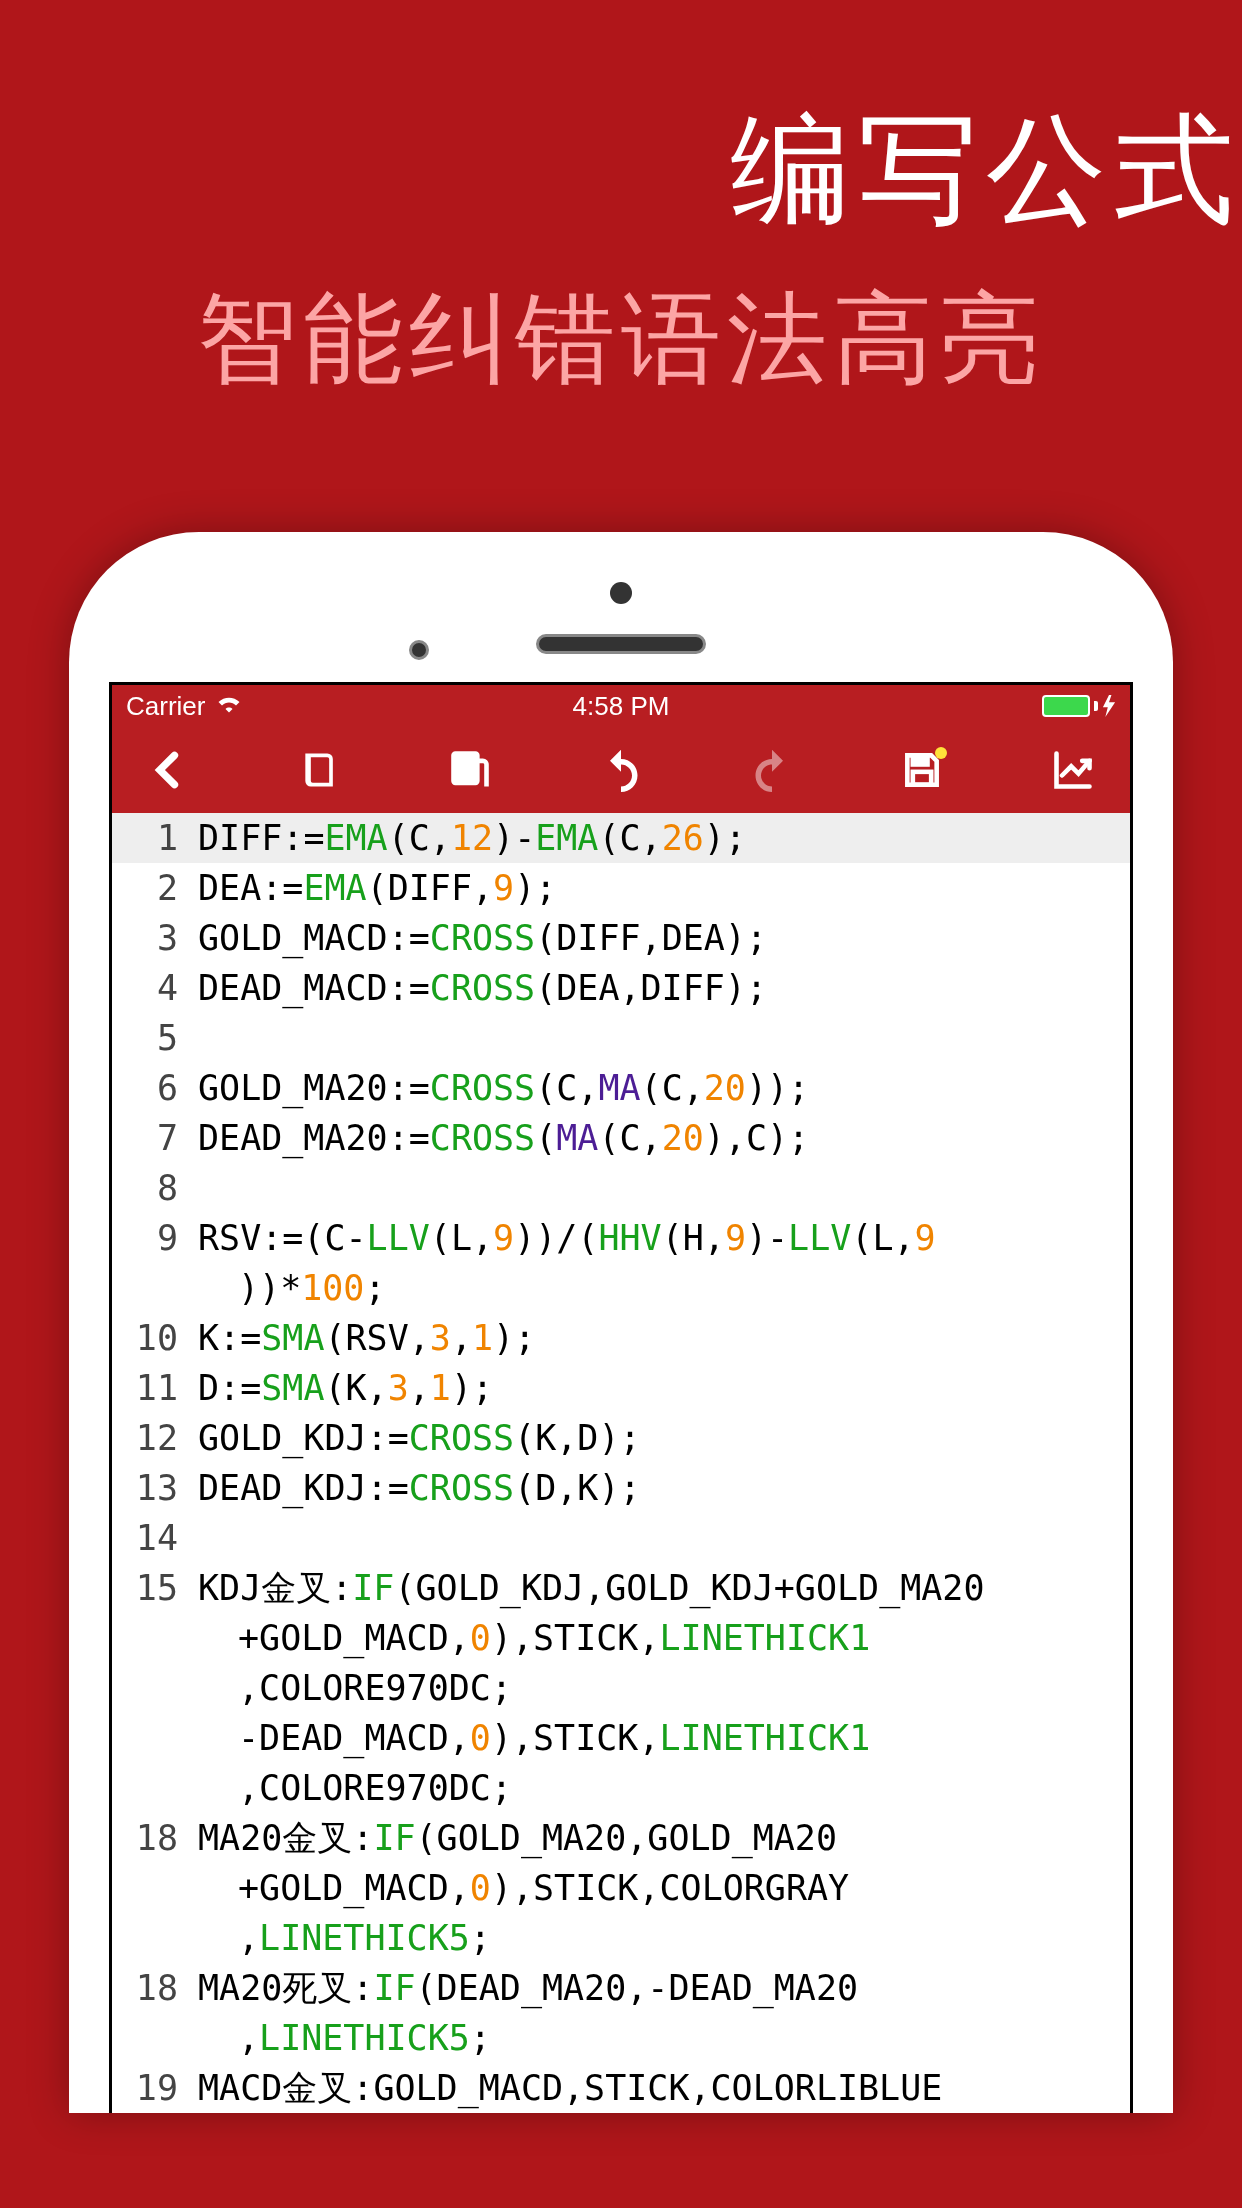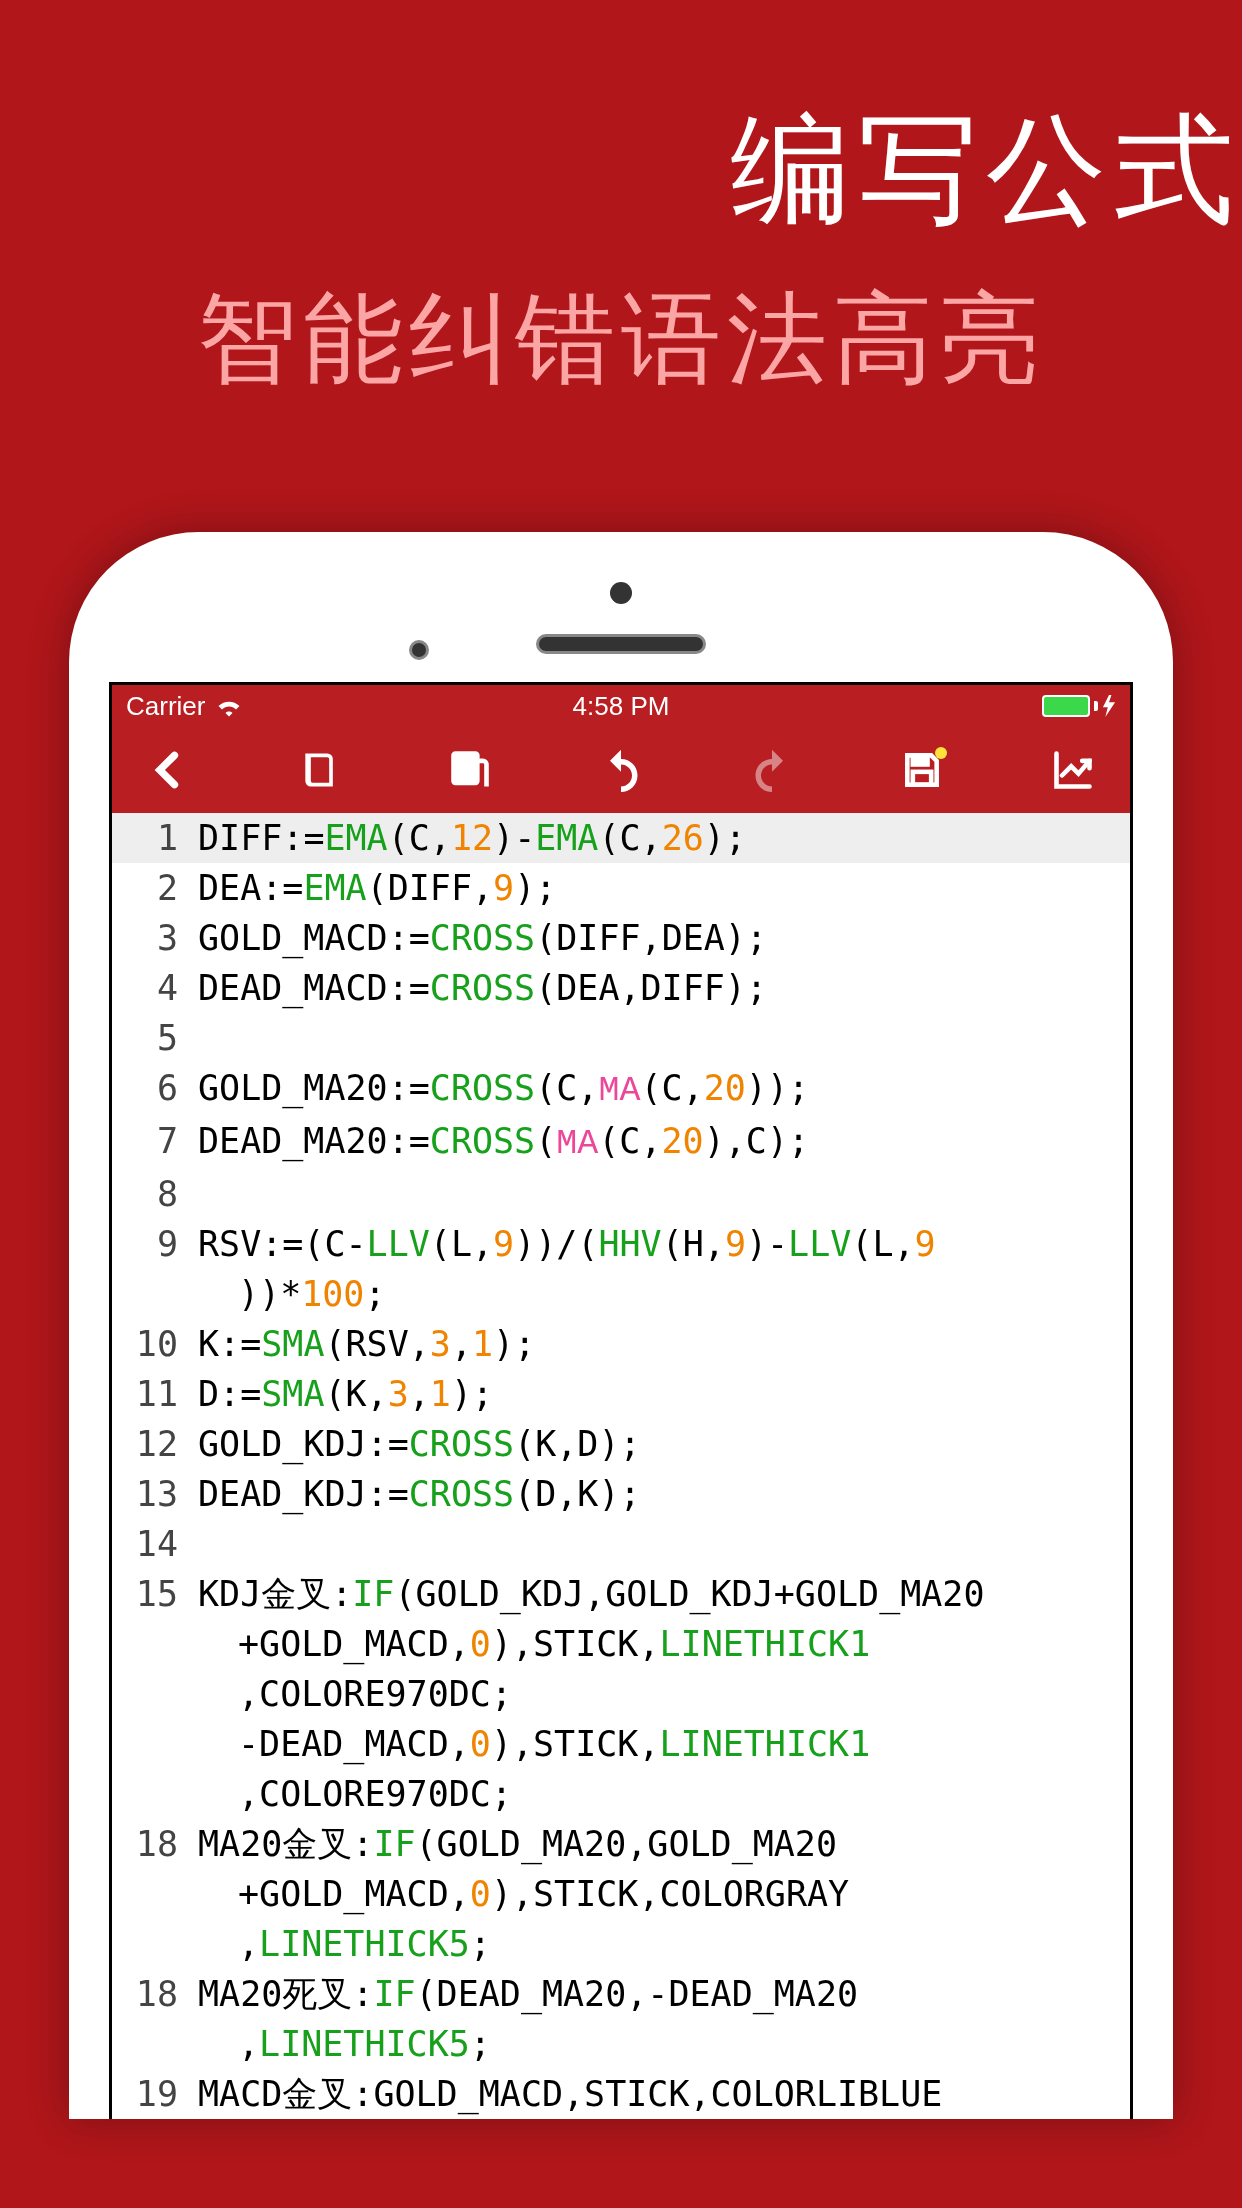--- a/index.html
+++ b/index.html
@@ -82,21 +82,21 @@
     .status-bar {
       height: 42px;
       background: #b81e22;
       display: flex;
       align-items: center;
       padding: 0 14px;
       color: #fff;
       font-size: 26px;
       position: relative;
     }
-    .status-carrier { display: flex; align-items: center; gap: 10px; }
+    .status-carrier { display: flex; gap: 10px; }
     .status-time {
       position: absolute;
       left: 50%;
       transform: translateX(-50%);
       font-weight: 400;
     }
     .status-battery {
       position: absolute;
       right: 14px;
       display: flex;
@@ -169,21 +169,21 @@
       flex: 1;
       white-space: pre-wrap;
       word-break: break-all;
       padding-left: 8px;
       color: #000;
     }
     .wrap-line { padding-left: 48px; }
     .tk-id   { color: #000; }
     .tk-fn   { color: #17a01b; }
     .tk-num  { color: #f08400; }
-    .tk-var  { color: #ec4899; font-family: Liberation Mono, monospace; }
+    .tk-var  { color: #4c1d95; }
     .tk-op   { color: #000; }
     .tk-punc { color: #000; }
   </style>
 </head>
 <body>
 
 <div class="promo-title">编写公式</div>
 <div class="promo-subtitle">智能纠错语法高亮</div>
 
 <div class="phone">

